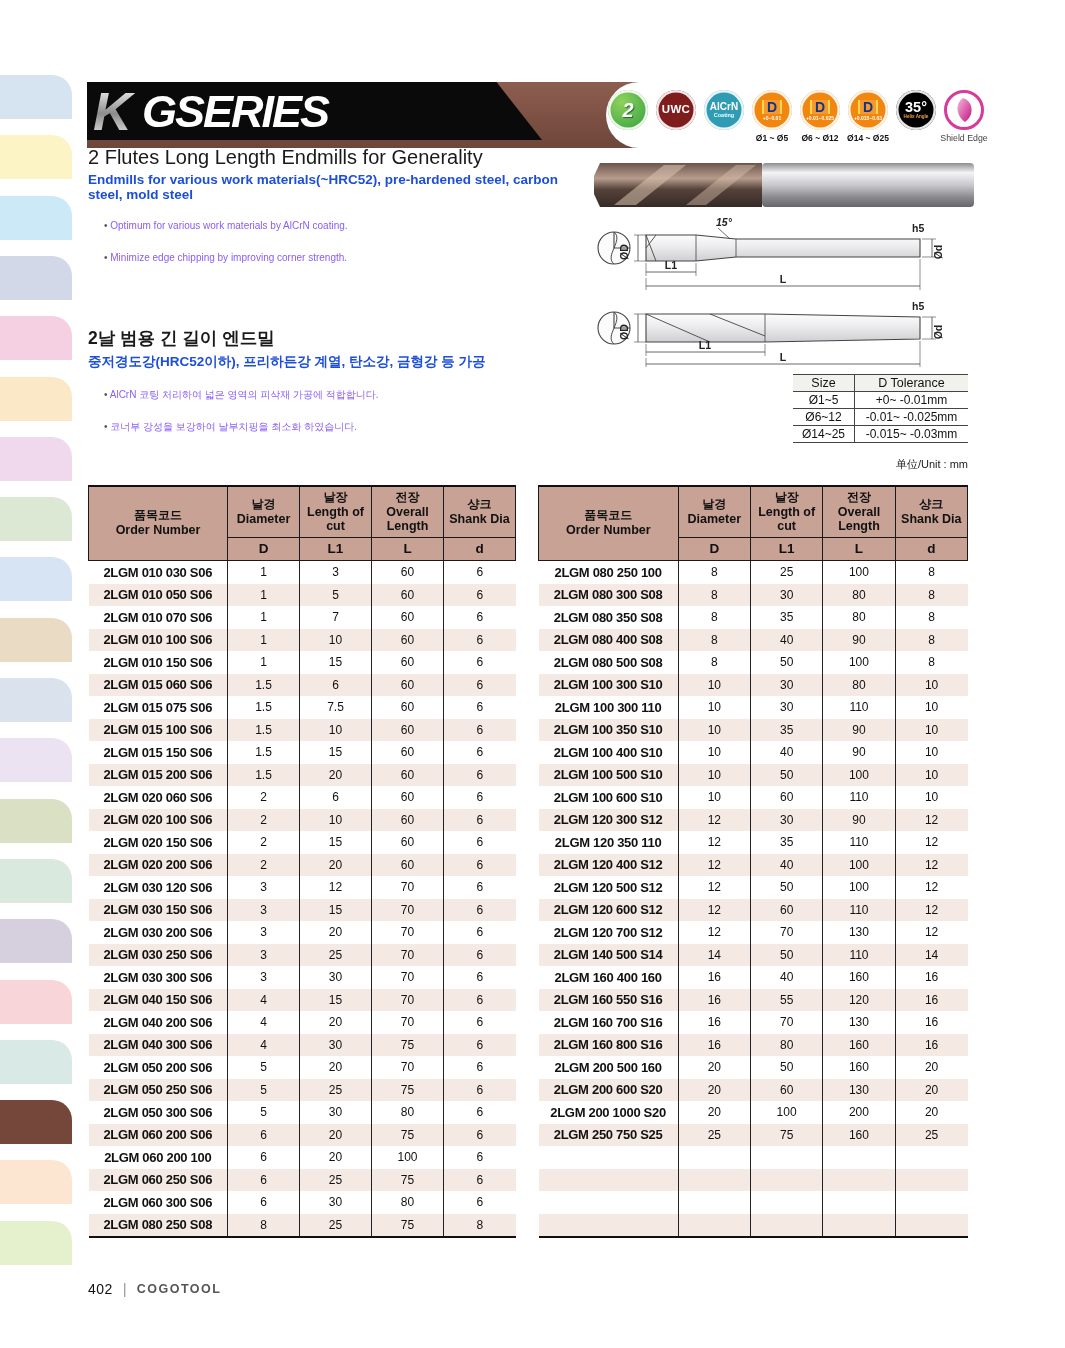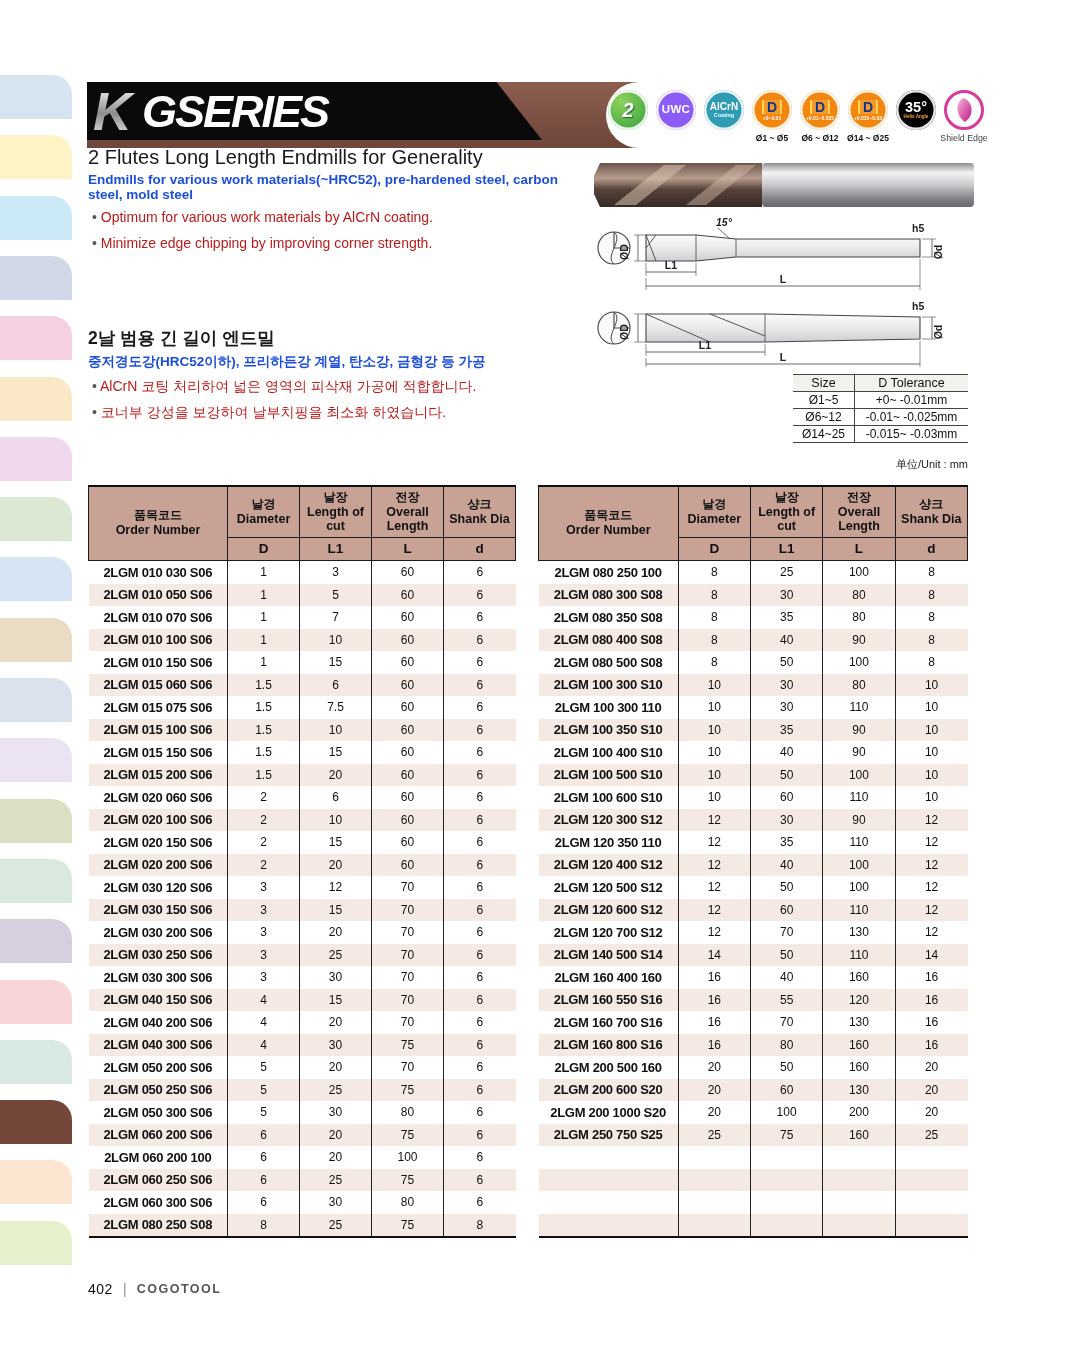--- a/index.html
+++ b/index.html
@@ -20,21 +20,21 @@
   .model{position:absolute;left:565px;bottom:2px;font-size:30px;font-weight:800;font-style:italic;color:#fff;letter-spacing:0;}
   .badge-panel{position:absolute;right:0;top:0;width:382px;height:66px;background:#fff;
                border-radius:36px 0 0 36px;display:flex;align-items:flex-start;justify-content:flex-end;
                gap:8px;padding:8px 4px 0 14px;box-sizing:border-box;}
   .badge-wrap{position:relative;width:40px;flex:0 0 40px;}
   .badge{width:40px;height:40px;border-radius:50%;display:flex;flex-direction:column;align-items:center;
          justify-content:center;color:#fff;font-weight:bold;box-sizing:border-box;line-height:1;
          box-shadow:inset 0 0 0 2.5px rgba(255,255,255,.9);}
   .badge-green{background:radial-gradient(circle at 35% 30%,#8fd15e,#2f9e3c);}
   .badge-green .b-main{font-size:20px;font-style:italic;text-shadow:1px 1px 1px #1c6b26;}
-  .badge-pink{background:#8b5cf6;text-align:right;}
+  .badge-pink{background:#7f1d1d;text-align:right;}
   .badge-pink .b-main{font-size:11.5px;letter-spacing:.3px;}
   .badge-teal{background:#2f9cb4;}
   .badge-teal .b-main{font-size:10px;}
   .badge-teal .b-sub{font-size:5.5px;margin-top:1px;color:#eafcff;}
   .badge-orange{background:#f2860f;}
   .badge-orange .b-main{font-size:14px;color:#16357d;border-left:2.5px solid #ffd84d;border-right:2.5px solid #ffd84d;
                         padding:0 3px;background:rgba(255,255,255,.15);}
   .badge-orange .b-sub{font-size:5px;margin-top:2px;color:#fff;}
   .badge-blue{background:#000000;}
   .badge-blue .b-main{font-size:14.5px;}
@@ -42,21 +42,21 @@
   .badge-shield{background:#fff;border:3px solid #d63a9a;box-shadow:none;}
   .b-cap{position:absolute;top:43px;left:50%;transform:translateX(-50%);font-size:8.5px;font-weight:bold;
          color:#111;white-space:nowrap;}
   .b-cap.gray{font-weight:normal;color:#444;font-size:8.8px;}
   
   .desc{position:absolute;left:88px;width:490px;}
   .desc .d-title{font-weight:bold;color:#1a1a1a;margin:0 0 3px 0;}
   .desc-en .d-title{font-size:20px;font-weight:normal;}
   .desc-ja .d-title,.desc-ko .d-title{font-size:17.5px;}
   .desc .d-sub{font-weight:bold;font-size:13.5px;margin:0 0 5px 0;color:#1d4ed8;}
-  .desc .d-li{font-size:14px;color:#b91c1c;line-height:1.55;margin:4px;}
+  .desc .d-li{font-size:10px;color:#8b5cf6;line-height:1.55;margin:16px;}
   .desc .d-li::before{content:"\2022  ";color:#555;}
   .desc-en{top:146px;} .desc-ja{top:227px;} .desc-ko{top:326px;}
   
   .diagram{position:absolute;left:590px;top:156px;}
   .dim-text{font-size:10.5px;font-weight:bold;fill:#222;font-family:"Liberation Sans",sans-serif;}
   
   .tol-table{position:absolute;left:793px;top:374px;width:175px;border-collapse:collapse;
              font-size:12px;text-align:center;}
   .tol-table th{background:#f1f1ee;font-weight:normal;font-size:12.5px;}
   .tol-table th,.tol-table td{border-top:1.4px solid #444;border-bottom:1.4px solid #444;

